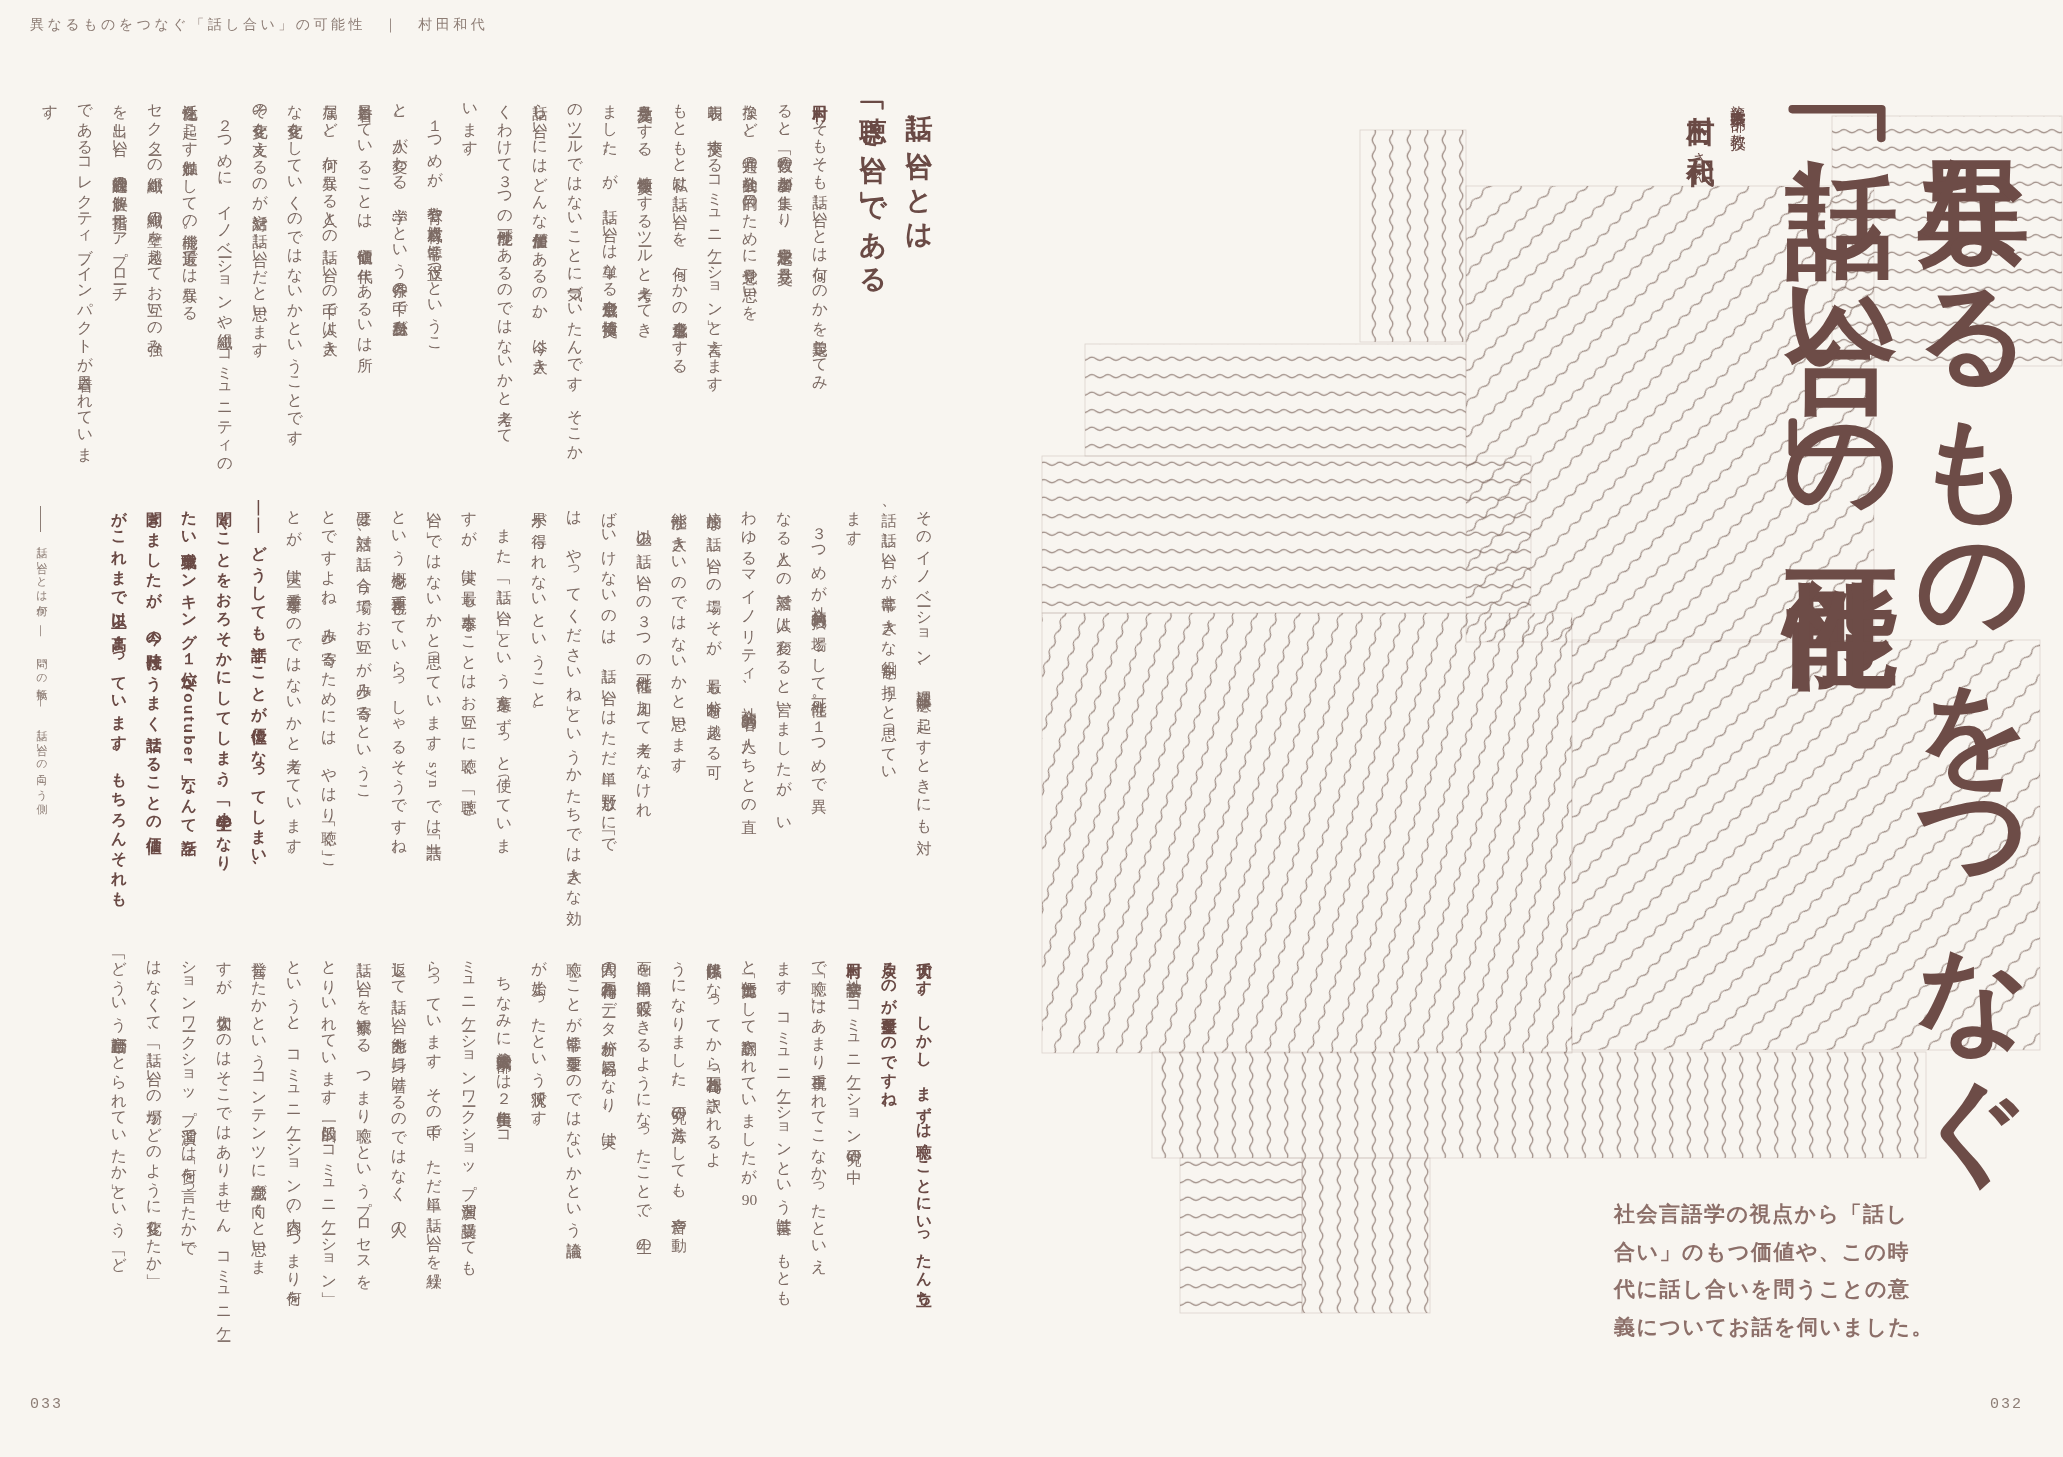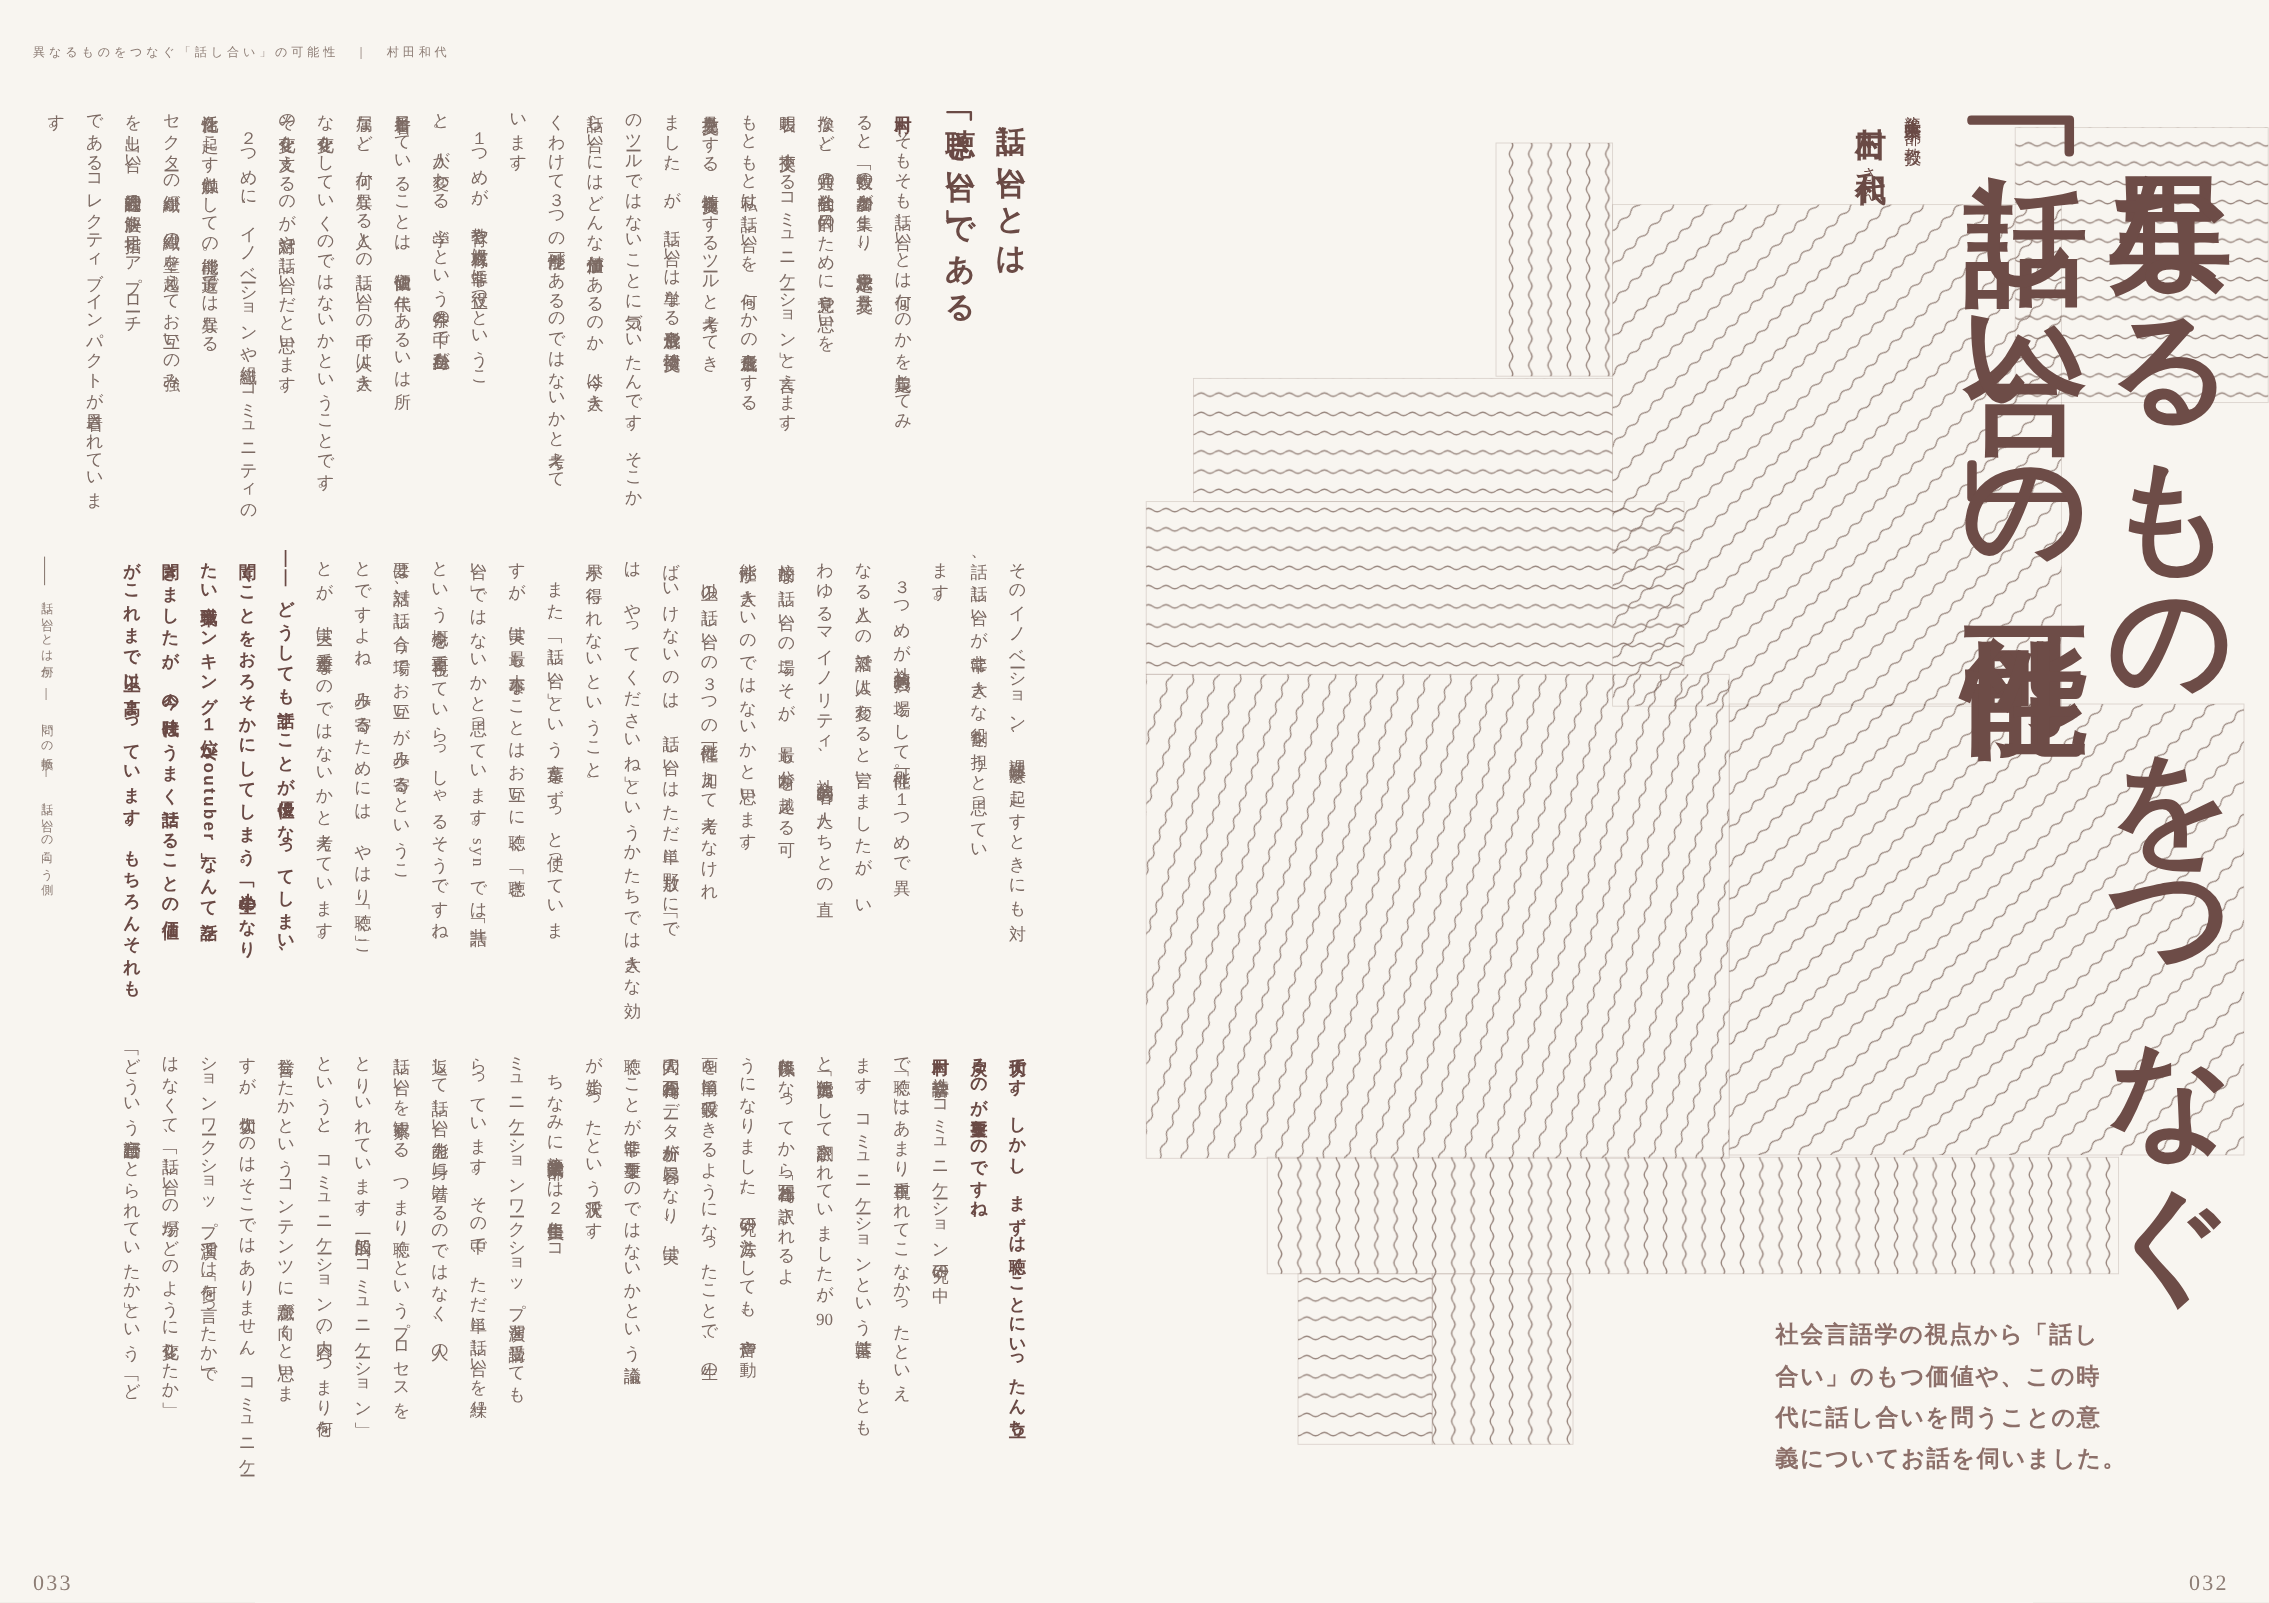--- a/index.html
+++ b/index.html
@@ -2,24 +2,24 @@
 <html lang="ja" style="--c-paper: #f8f5f0; --c-body: #7c6a63; --c-emphasis: #6a4a45; --c-title: #6d4c47; --c-lead: #8c6f69; --c-muted: #8d7d75; --c-pattern_line: #7d675e;"><head>
 <meta charset="utf-8">
 <style>
   html,body{margin:0;padding:0;background:#e8e4de;}
   .spread{position:relative;width:2063px;height:1457px;background:var(--c-paper,#f8f5f0);
           font-family:"Liberation Serif","DejaVu Serif",serif;color:var(--c-body,#7c6a63);overflow:hidden;}
   .v{writing-mode:vertical-rl;text-orientation:mixed;}
   .pre{white-space:pre-line;}
 
   
-  .runhead{position:absolute;left:30px;top:40px;font-family:Liberation Serif, serif;
-           font-size:11px;letter-spacing:3.5px;color:var(--c-muted,#8d7d75);}
-  .folio{position:absolute;top:1428px;font-family:Liberation Serif, serif;
-         font-size:20px;letter-spacing:2px;color:var(--c-muted,#8d7d75);}
+  .runhead{position:absolute;left:30px;top:16px;font-family:Liberation Serif, serif;
+           font-size:14px;letter-spacing:3.5px;color:var(--c-muted,#8d7d75);}
+  .folio{position:absolute;top:1396px;font-family:Liberation Mono, monospace;
+         font-size:15px;letter-spacing:2px;color:var(--c-muted,#8d7d75);}
   #folio-left{left:30px;} #folio-right{left:1990px;}
 
   
   .sec-heading{position:absolute;left:850px;top:92px;height:330px;font-size:27px;line-height:46px;
                font-weight:700;font-family:"Liberation Sans","DejaVu Sans",sans-serif;
                color:var(--c-emphasis,#6a4a45);letter-spacing:4px;}
   .band{position:absolute;font-size:15.5px;}
   .band .col{width:35px;line-height:35px;letter-spacing:.4px;}
   #band1{left:68px;top:93px;height:374px;}
   #band2{left:102px;top:500px;height:416px;}

